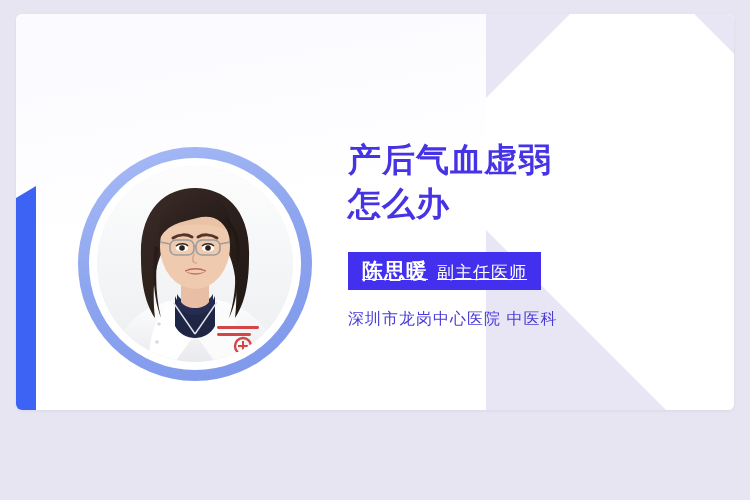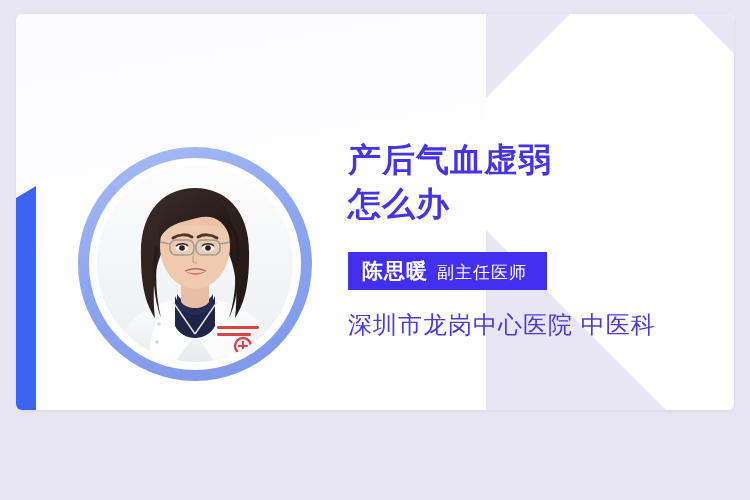--- a/index.html
+++ b/index.html
@@ -129,39 +129,40 @@
     font-weight: 700;
     letter-spacing: 1px;
     white-space: pre-line;
     margin: 0;
   }
   #doctor-badge {
     display: inline-block;
     margin-top: 26px;
     background: #4230ee;
     color: #ffffff;
-    padding: 8px 20px 9px 14px;
+    padding: 8px 14px 9px 14px;
     line-height: 1;
     white-space: nowrap;
+    text-decoration: underline;
   }
   .badge-name {
     font-size: 21px;
     font-weight: 700;
     letter-spacing: 1px;
   }
   .badge-role {
     font-size: 17px;
     font-weight: 400;
     letter-spacing: 1px;
     margin-left: 9px;
   }
   #hospital-line {
     margin-top: 19px;
     color: #4a3ad8;
-    font-size: 24px;
+    font-size: 16px;
     letter-spacing: 1px;
     white-space: nowrap;
   }
 </style>
 </head>
 <body>
 
 <div id="stage">
 
   <div id="card">

